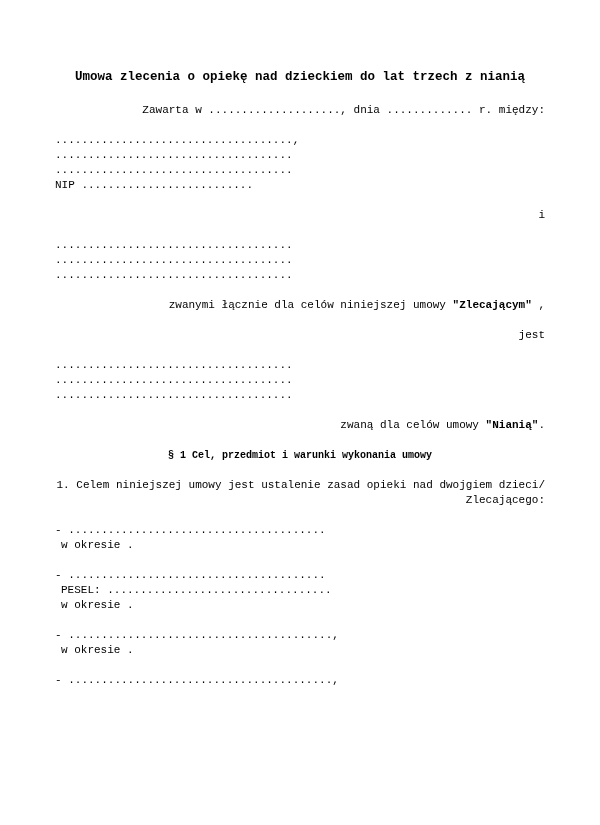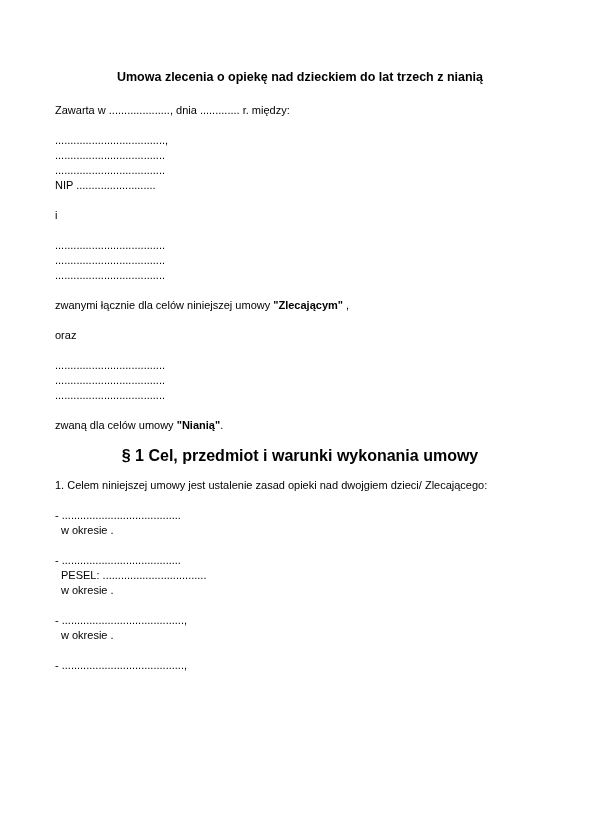--- a/index.html
+++ b/index.html
@@ -6,53 +6,54 @@
     margin: 0;
     padding: 0;
     background: #ffffff;
   }
   .page {
     position: relative;
     width: 600px;
     height: 825px;
     background: #ffffff;
     color: #000000;
-    font-family: Liberation Sans, sans-serif;
+    font-family: Liberation Mono, monospace;
     font-size: 11px;
     line-height: 15px;
     padding: 70px 55px 0 55px;
     box-sizing: border-box;
     overflow: hidden;
   }
   .doc-title {
     font-size: 12.5px;
     font-weight: 700;
     text-align: center;
     margin: 0 0 18px 0;
     line-height: 15px;
     white-space: pre-wrap;
   }
   .par {
     margin: 15px 0 0 0;
     white-space: pre-wrap;
+    text-align: right;
   }
   .par.first {
     margin-top: 0;
   }
   .block {
     margin-top: 15px;
   }
   .line {
     white-space: pre-wrap;
   }
   .b {
     font-weight: 700;
   }
   .section-heading {
-    font-size: 16px;
+    font-size: 10px;
     font-weight: 700;
     text-align: center;
     margin: 15px 0 0 0;
     line-height: 15px;
     white-space: pre-wrap;
   }
   .child {
     margin-top: 15px;
   }
   .child .sub {
@@ -78,21 +79,21 @@
   <p class="par">i</p>
 
   <div class="block">
     <div class="line">....................................</div>
     <div class="line">....................................</div>
     <div class="line">....................................</div>
   </div>
 
   <p class="par"><span>zwanymi łącznie dla celów niniejszej umowy </span><span class="b">"Zlecającym"</span><span> ,</span></p>
 
-  <p class="par">oraz</p>
+  <p class="par">jest</p>
 
   <div class="block">
     <div class="line">....................................</div>
     <div class="line">....................................</div>
     <div class="line">....................................</div>
   </div>
 
   <p class="par"><span>zwaną dla celów umowy </span><span class="b">"Nianią"</span><span>.</span></p>
 
 

